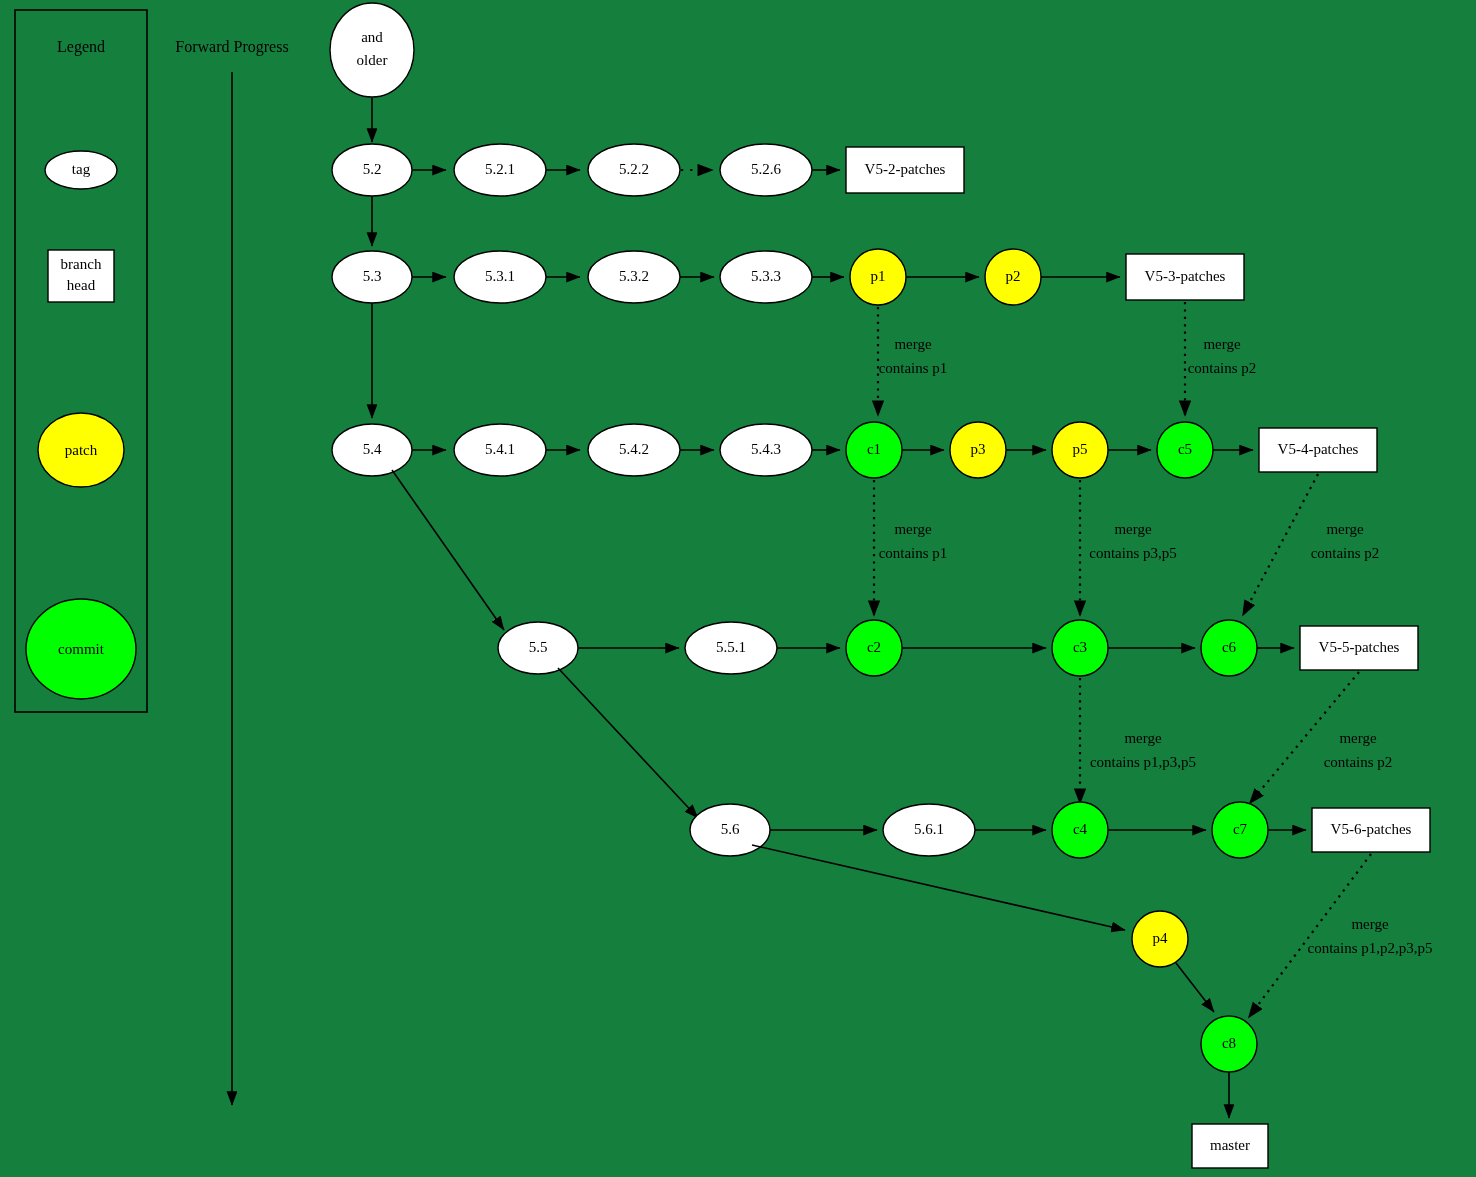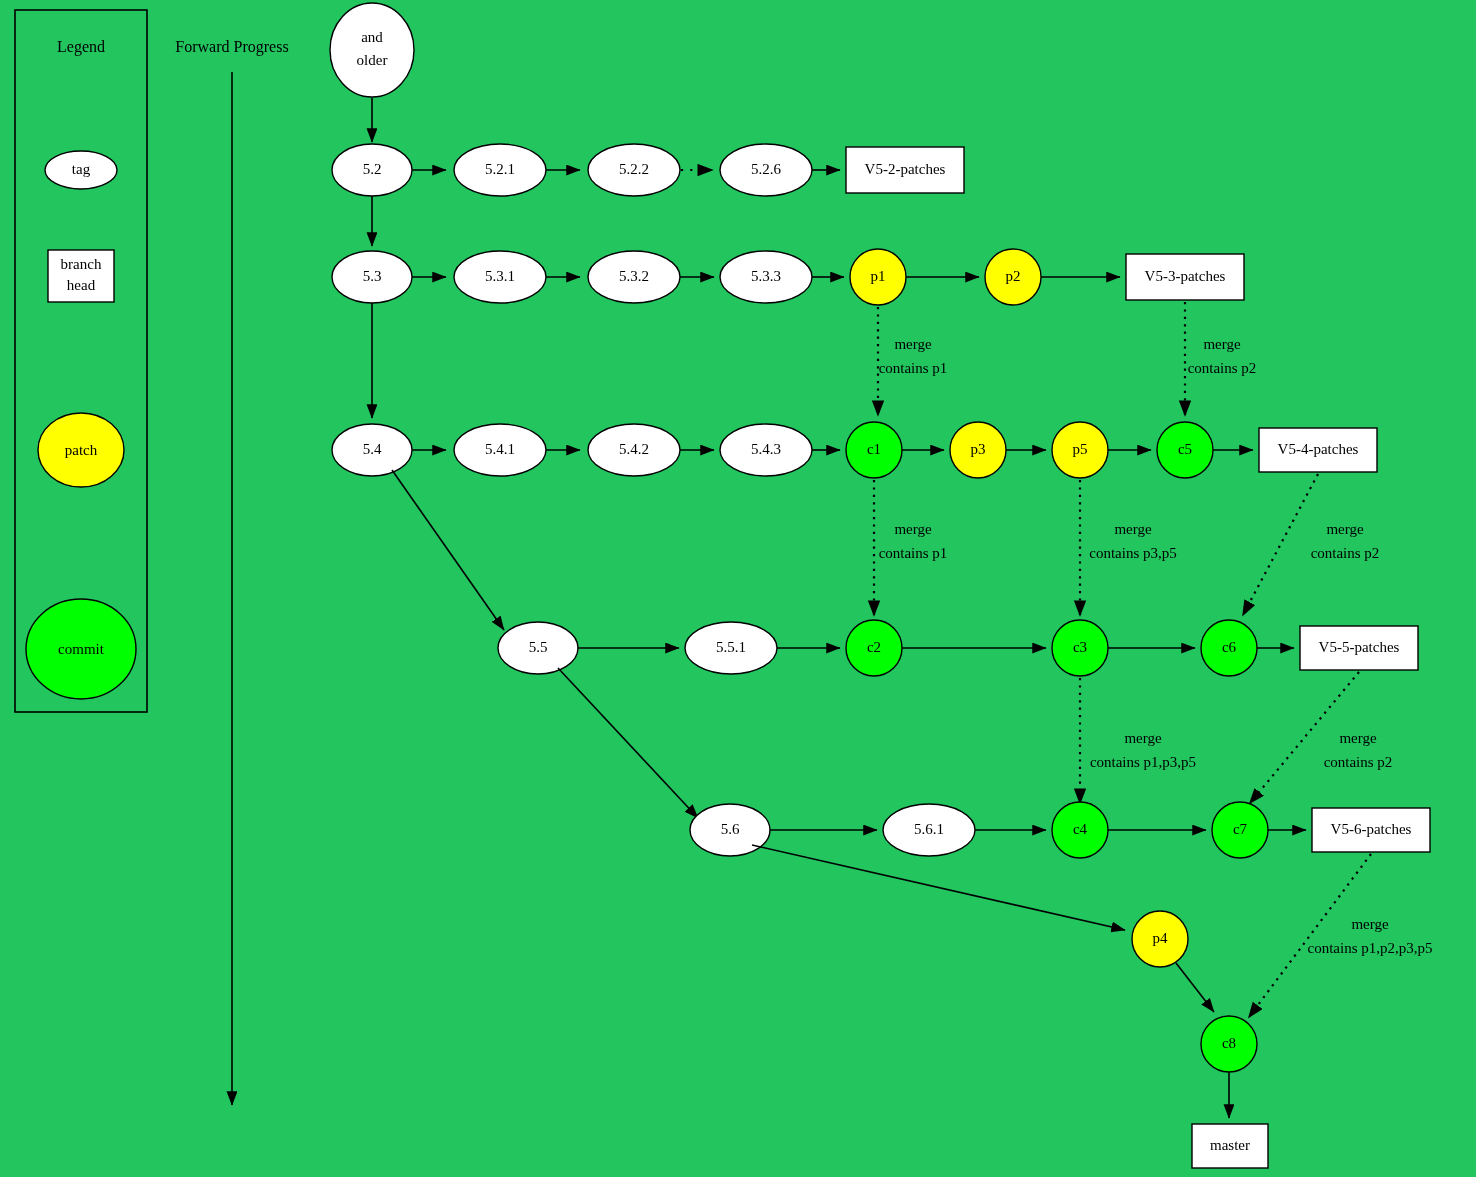--- a/index.html
+++ b/index.html
@@ -4,21 +4,21 @@
 <style>
   html, body {
     margin: 0;
     padding: 0;
     background: #ffffff;
   }
   #stage {
     position: relative;
     width: 1476px;
     height: 1177px;
-    background: #22c55e;
+    background: #15803d;
     font-family: "Liberation Serif", "DejaVu Serif", serif;
     overflow: hidden;
   }
   svg#graph {
     position: absolute;
     top: 0;
     left: 0;
     width: 1476px;
     height: 1177px;
   }

